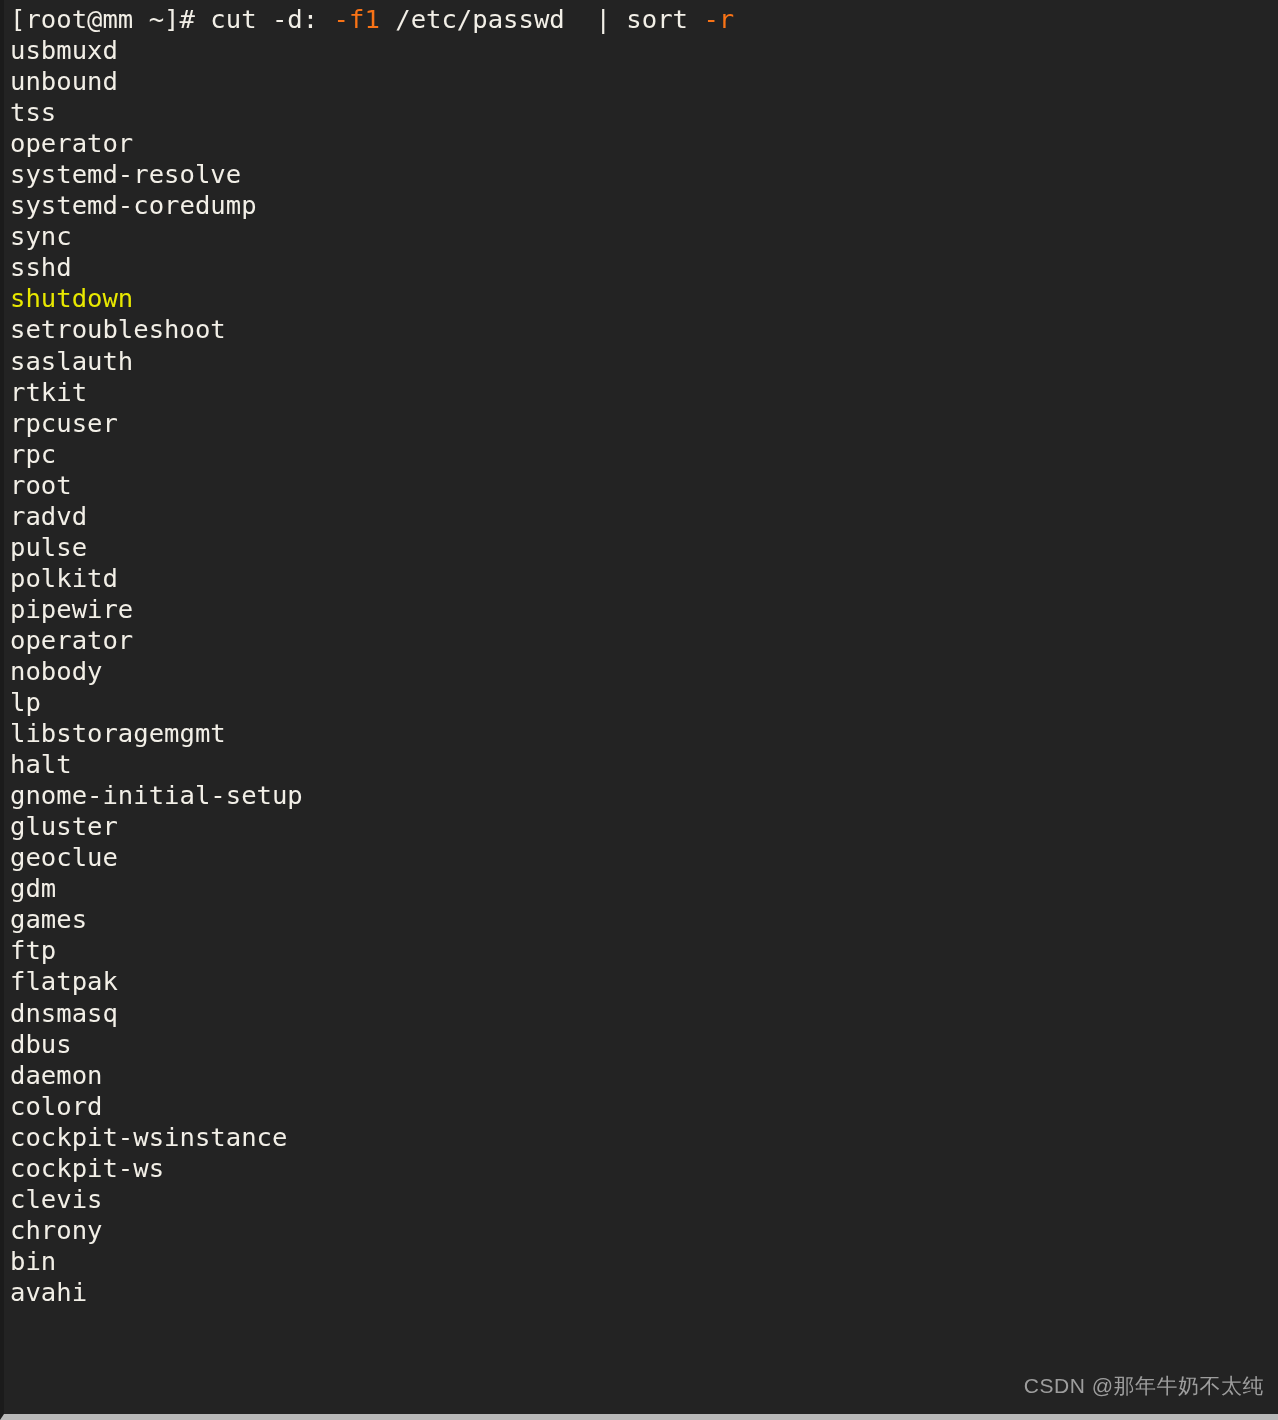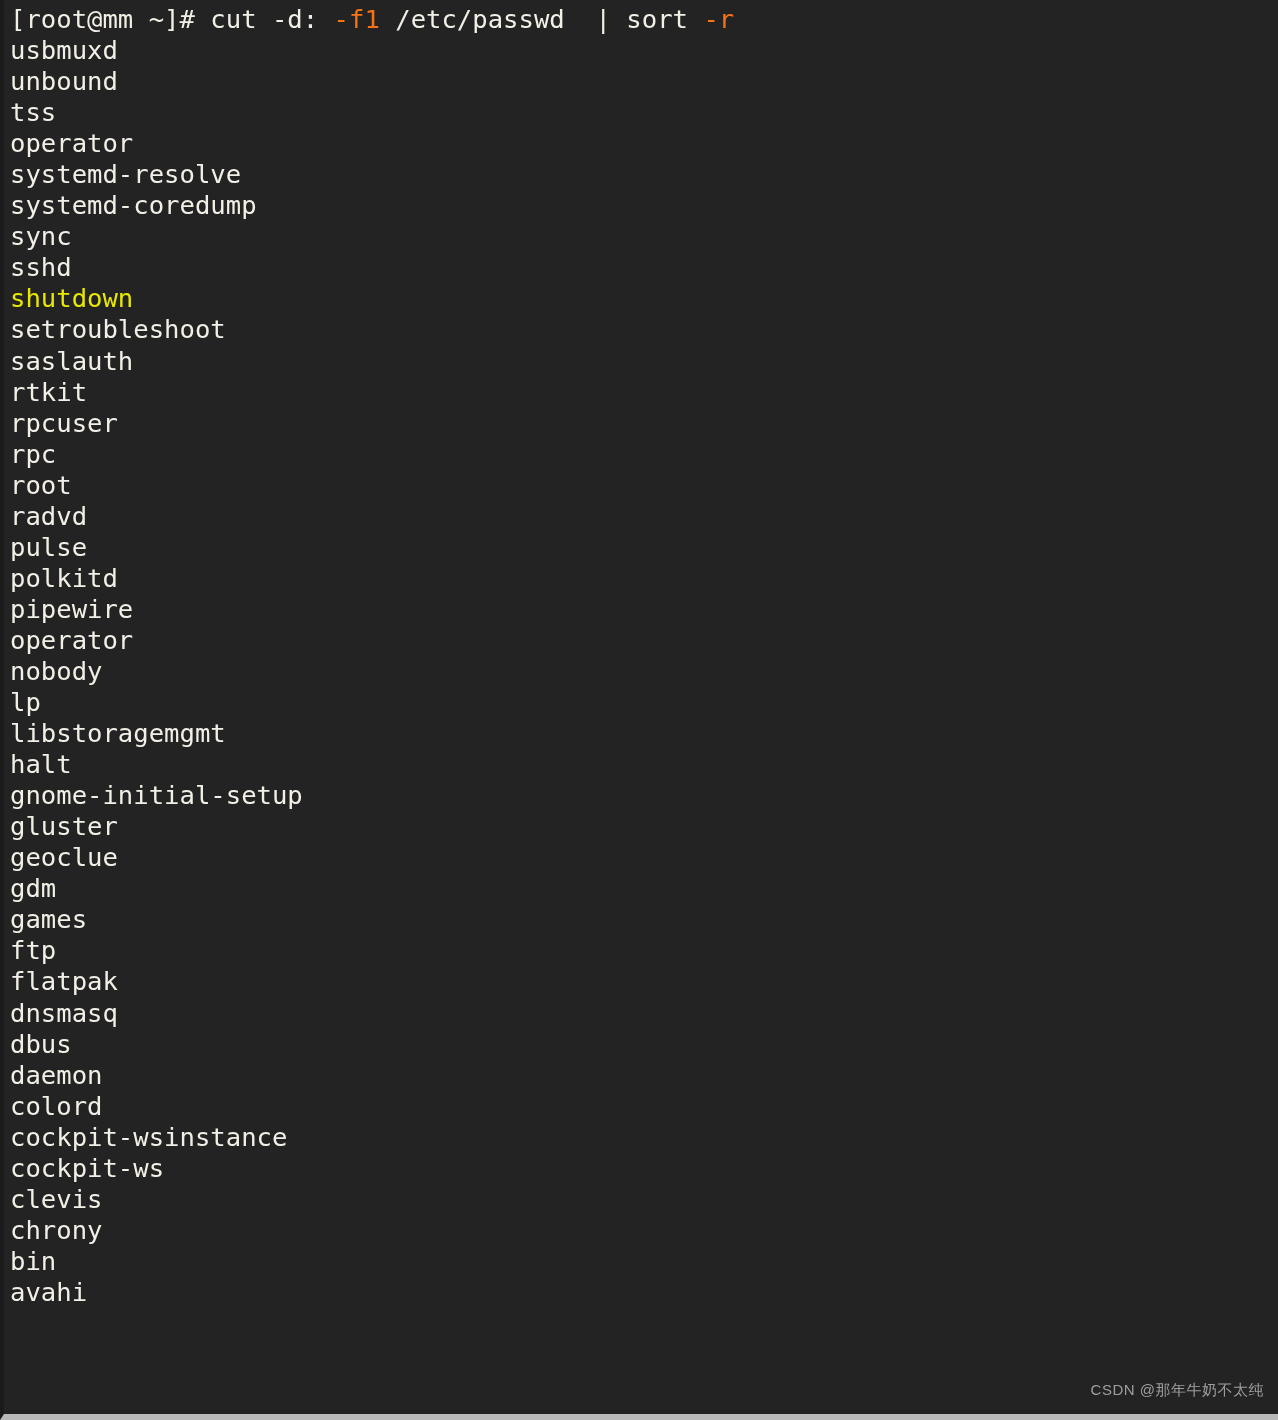--- a/index.html
+++ b/index.html
@@ -44,21 +44,21 @@
     margin-top: 6px;
   }
   .tok-plain {
     color: #f2efe7;
   }
   #watermark {
     position: absolute;
     right: 14px;
     bottom: 14px;
     font-family: "Liberation Sans", "DejaVu Sans", sans-serif;
-    font-size: 15px;
+    font-size: 21px;
     color: #a8a8a8;
     letter-spacing: 0.5px;
     white-space: pre;
     opacity: 0.92;
   }
 </style>
 </head>
 <body>
 
 <div id="terminal">

